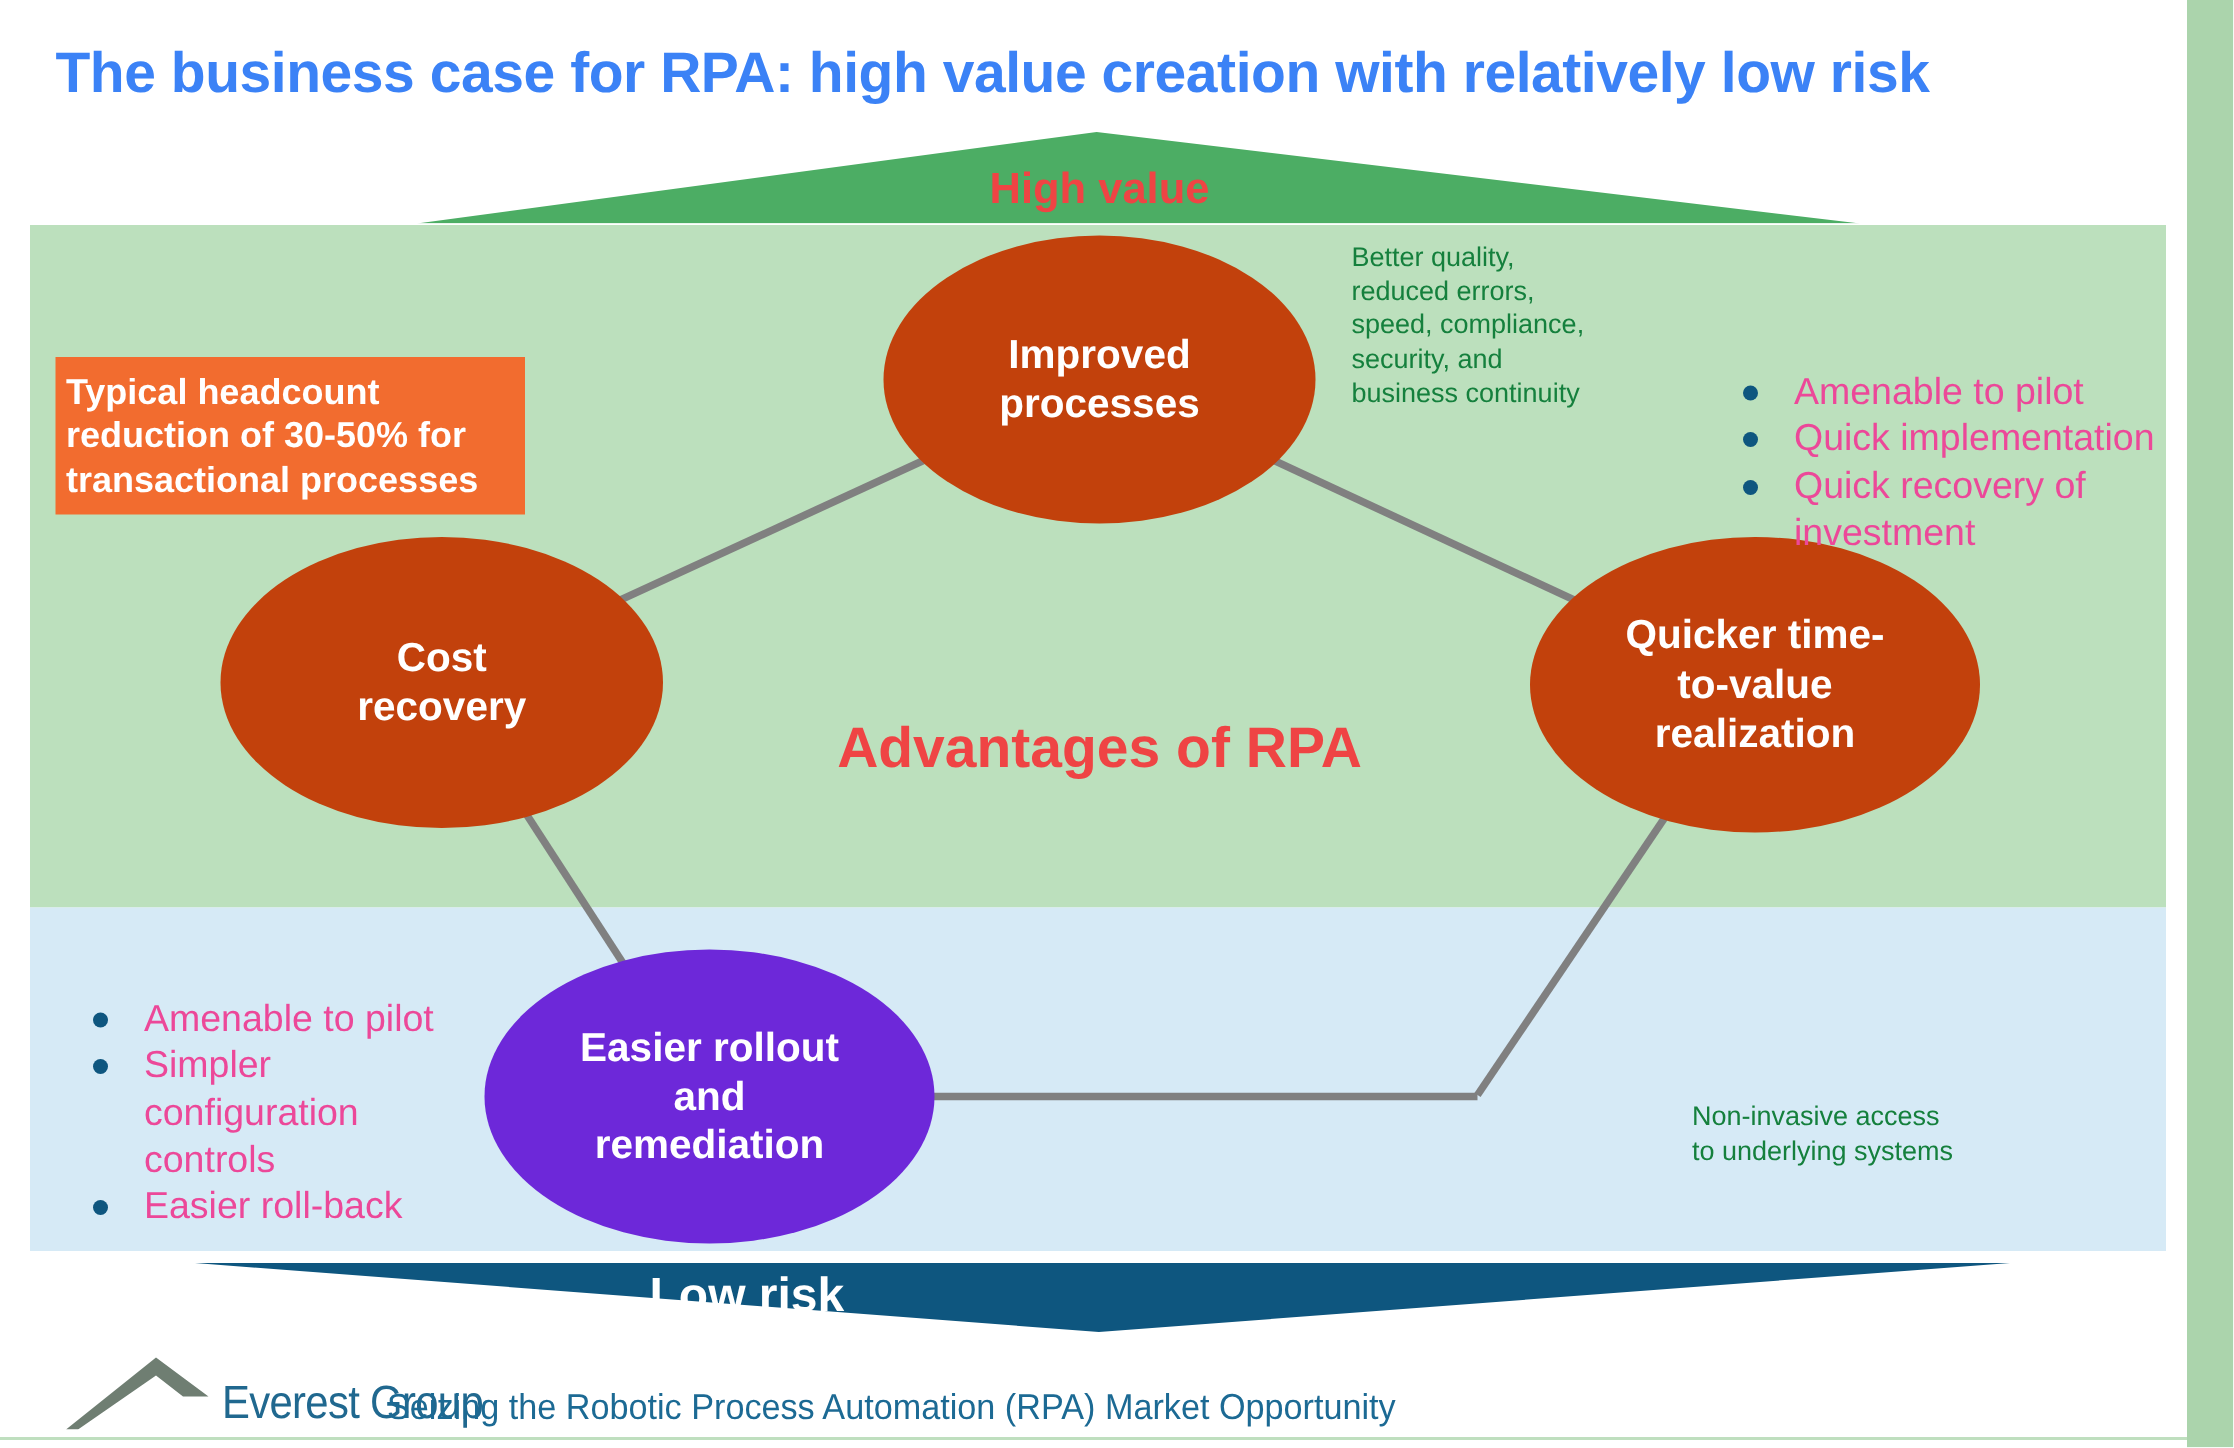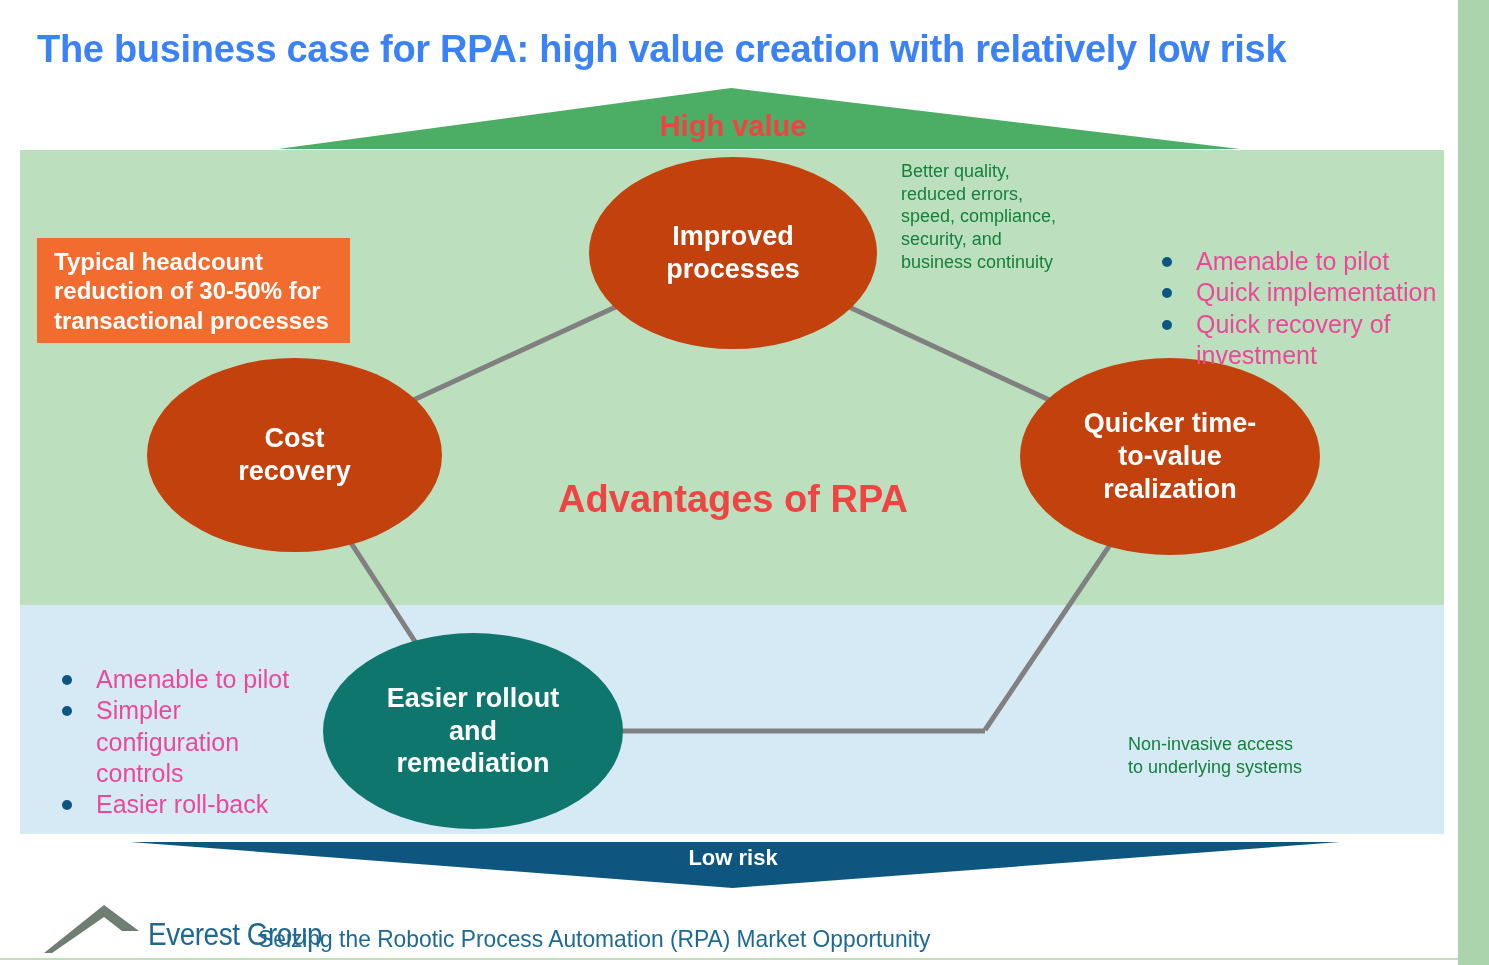--- a/index.html
+++ b/index.html
@@ -29,46 +29,46 @@
   }
   .banner-high-label{
     left:433px;top:110px;width:600px;text-align:center;
     font-size:29px;font-weight:bold;color:#ef4444;z-index:5;
   }
   .banner-low{
     left:130px;top:842px;width:1210px;height:46px;background:#0E567F;
     clip-path:polygon(0% 0%,100% 0%,49.8% 100%);z-index:4;
   }
   .banner-low-label{
-    left:433px;top:845px;width:600px;text-align:center;
-    font-size:22px;font-weight:bold;color:#ffffff;z-index:5;
+    left:433px;top:845px;width:600px;
+    font-size:32px;font-weight:bold;color:#ffffff;z-index:5;
   }
 
   
   .connectors{left:0;top:0;width:1489px;height:965px;z-index:2;}
 
   
   .node{
     border-radius:50%;display:flex;align-items:center;justify-content:center;
     text-align:center;color:#ffffff;font-weight:bold;font-size:27px;line-height:1.22;
     z-index:3;
   }
   .node.green{background:#c2410c;}
-  .node.navy{background:#0f766e;}
+  .node.navy{background:#6d28d9;}
   .node-improved{left:589px;top:157px;width:288px;height:192px;}
   .node-cost{left:147px;top:358px;width:295px;height:194px;}
   .node-quicker{left:1020px;top:358px;width:300px;height:197px;}
   .node-rollout{left:323px;top:633px;width:300px;height:196px;}
   .node-noninvasive{left:840px;top:632px;width:290px;height:196px;}
 
   
   .callout{
     left:37px;top:238px;width:313px;height:105px;background:#F26C2F;
     color:#ffffff;font-weight:bold;font-size:24px;line-height:1.22;
-    padding:9px 17px;box-sizing:border-box;z-index:4;
+    padding:9px 7px;box-sizing:border-box;z-index:4;
   }
 
   .center-label{
     left:433px;top:478px;width:600px;text-align:center;
     font-size:38px;font-weight:bold;color:#ef4444;z-index:4;
   }
 
   .note{font-size:18px;color:#15803d;line-height:1.26;z-index:4;}
   .note-improved{left:901px;top:160px;width:260px;}
   .note-noninvasive{left:1128px;top:733px;width:300px;}

